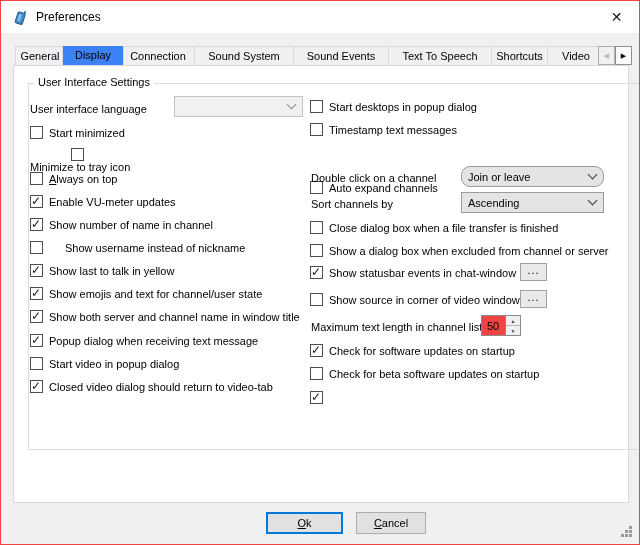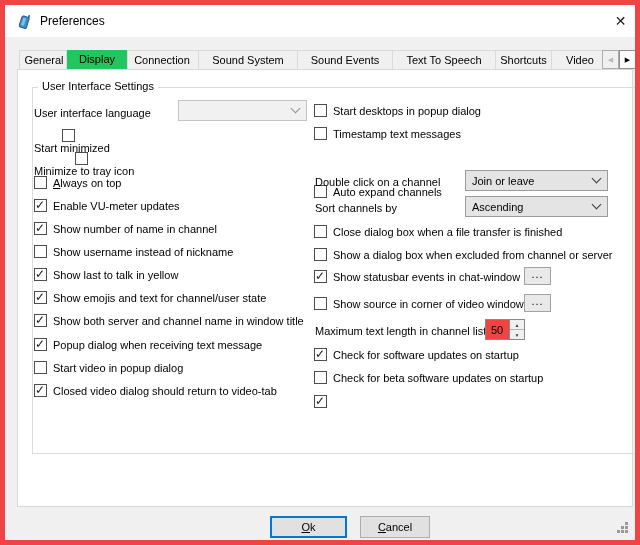--- a/index.html
+++ b/index.html
@@ -1,21 +1,21 @@
 <!DOCTYPE html>
 <html><head>
 <meta charset="utf-8">
 <style>
   * { margin:0; padding:0; box-sizing:border-box; }
   html,body { background:#cfcfcf; }
   body { font-family:"Liberation Sans", sans-serif; }
 
   .window {
     position:relative; width:640px; height:545px;
-    background:#f0f0f0; border:5px solid #ef4444; overflow:hidden;
+    background:#f0f0f0; border:1px solid #ef4444; overflow:hidden;
     font-size:11px; color:#000;
   }
 
   
   .titlebar {
     position:absolute; left:0; top:0; width:638px; height:32px;
     background:#ffffff; display:flex; align-items:center;
   }
   .app-icon { margin-left:11px; width:17px; height:17px; flex:none; }
   .title-text { margin-left:7px; font-size:12px; color:#000; }
@@ -29,21 +29,21 @@
   .tabstrip {
     position:absolute; left:14px; top:45px; width:583px; height:19px;
     display:flex; align-items:flex-end; overflow:hidden; white-space:nowrap;
   }
   .tab {
     height:19px; background:#f0f0f0; border:1px solid #d9d9d9; border-bottom:none;
     display:flex; align-items:center; justify-content:center;
     font-size:11px; flex:none; position:relative; margin-right:-1px;
   }
   .tab.active {
-    background:#22c55e; height:22px; margin-top:-3px; z-index:3;
+    background:#3b82f6; height:22px; margin-top:-3px; z-index:3;
     border:1px solid #d9d9d9; border-bottom:none; margin-left:-2px; margin-right:-3px;
   }
   .tab-scroll-btn {
     position:absolute; top:45px; width:17px; height:19px; z-index:4;
     border:1px solid #adadad; background:#f0f0f0;
     display:flex; align-items:center; justify-content:center; font-size:7px;
   }
   .tab-scroll-btn.left  { left:597px; color:#b8b8b8; }
   .tab-scroll-btn.right { left:614px; color:#000; background:#fbfbfb; border-color:#8f8f8f; }
 
@@ -169,41 +169,41 @@
   </div>
 
   <div class="row" style="left:29px; top:100px;">
     <span class="lbl">User interface language</span>
   </div>
   <div class="combo light" style="left:173px; top:95px; width:129px;">
     <span class="lbl"></span>
     <span class="chev"></span>
   </div>
 
-  <div class="row" style="left:29px; top:124px;flex-direction:column;">
+  <div class="row" style="left:29px; top:124px;">
     <span class="cb"></span>
     <span class="lbl">Start minimized</span>
   </div>
   <div class="row" style="left:29px; top:147px;flex-direction:column;">
     <span class="cb"></span>
     <span class="lbl">Minimize to tray icon</span>
   </div>
   <div class="row" style="left:29px; top:170px;">
     <span class="cb"></span>
     <span class="lbl"><span class="mn">A</span><span>lways on top</span></span>
   </div>
   <div class="row" style="left:29px; top:193px;">
     <span class="cb checked"></span>
     <span class="lbl">Enable VU-meter updates</span>
   </div>
   <div class="row" style="left:29px; top:216px;">
     <span class="cb checked"></span>
     <span class="lbl">Show number of name in channel</span>
   </div>
-  <div class="row" style="left:29px; top:239px;">
+  <div class="row" style="left:29px; top:239px;gap:16px;">
     <span class="cb"></span>
     <span class="lbl">Show username instead of nickname</span>
   </div>
   <div class="row" style="left:29px; top:262px;">
     <span class="cb checked"></span>
     <span class="lbl">Show last to talk in yellow</span>
   </div>
   <div class="row" style="left:29px; top:285px;">
     <span class="cb checked"></span>
     <span class="lbl">Show emojis and text for channel/user state</span>
@@ -234,21 +234,21 @@
     <span class="lbl">Timestamp text messages</span>
   </div>
   <div class="row" style="left:309px; top:145px;margin-top:34px;">
     <span class="cb"></span>
     <span class="lbl">Auto expand channels</span>
   </div>
 
   <div class="row" style="left:310px; top:169px;">
     <span class="lbl">Double click on a channel</span>
   </div>
-  <div class="combo" style="left:460px; top:165px; width:143px;">
+  <div class="combo" style="left:460px; top:165px; width:143px;border-radius:9px;">
     <span class="lbl">Join or leave</span>
     <span class="chev"></span>
   </div>
 
   <div class="row" style="left:310px; top:195px;">
     <span class="lbl">Sort channels by</span>
   </div>
   <div class="combo" style="left:460px; top:191px; width:143px;">
     <span class="lbl">Ascending</span>
     <span class="chev"></span>

